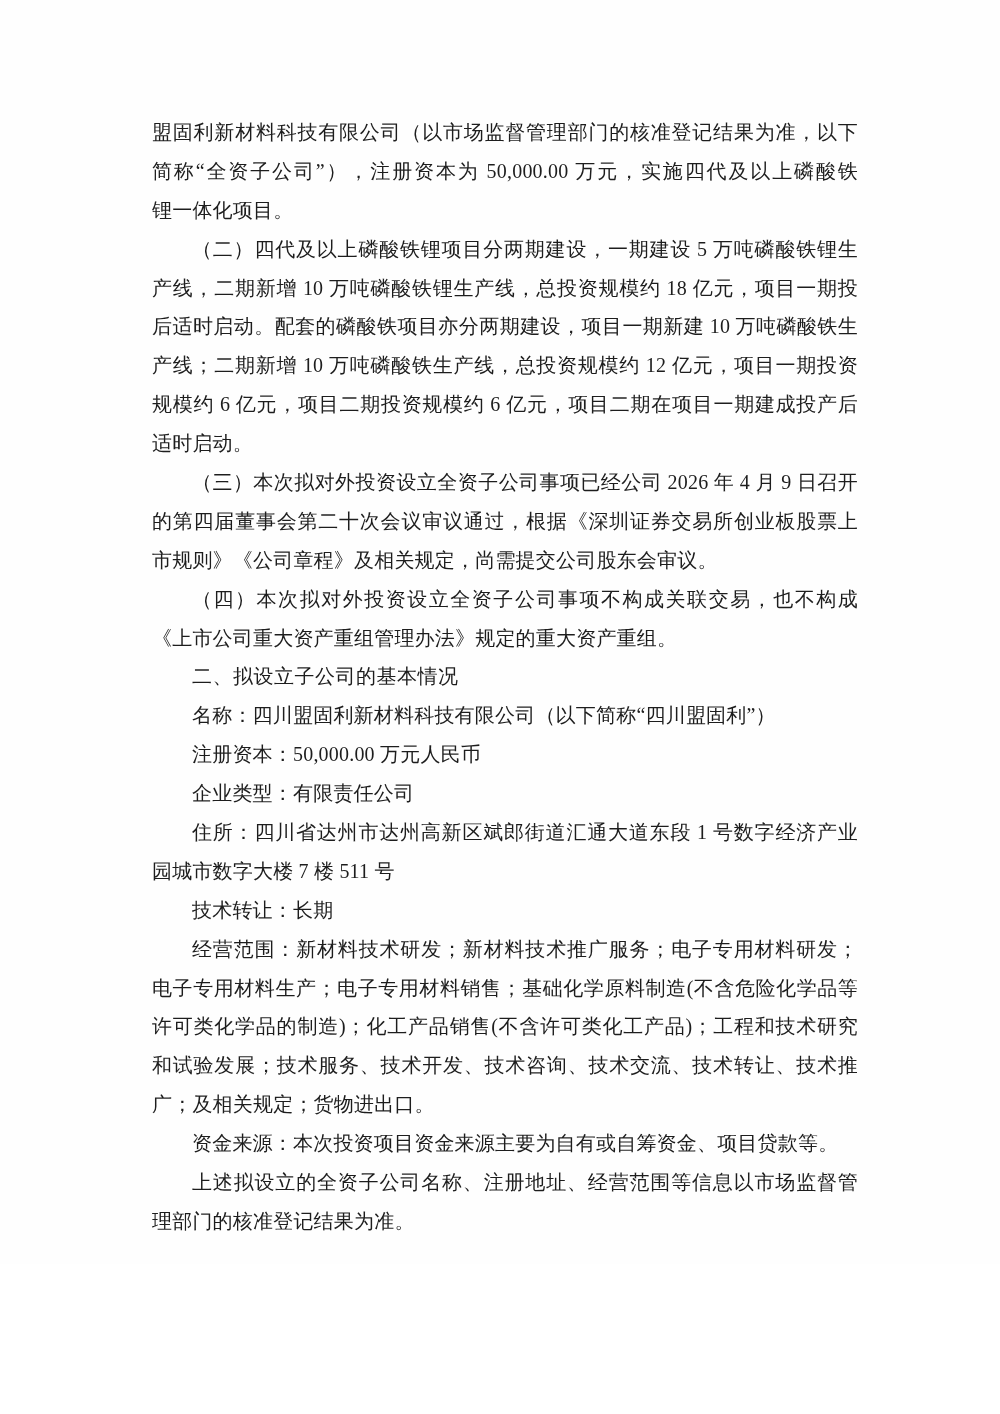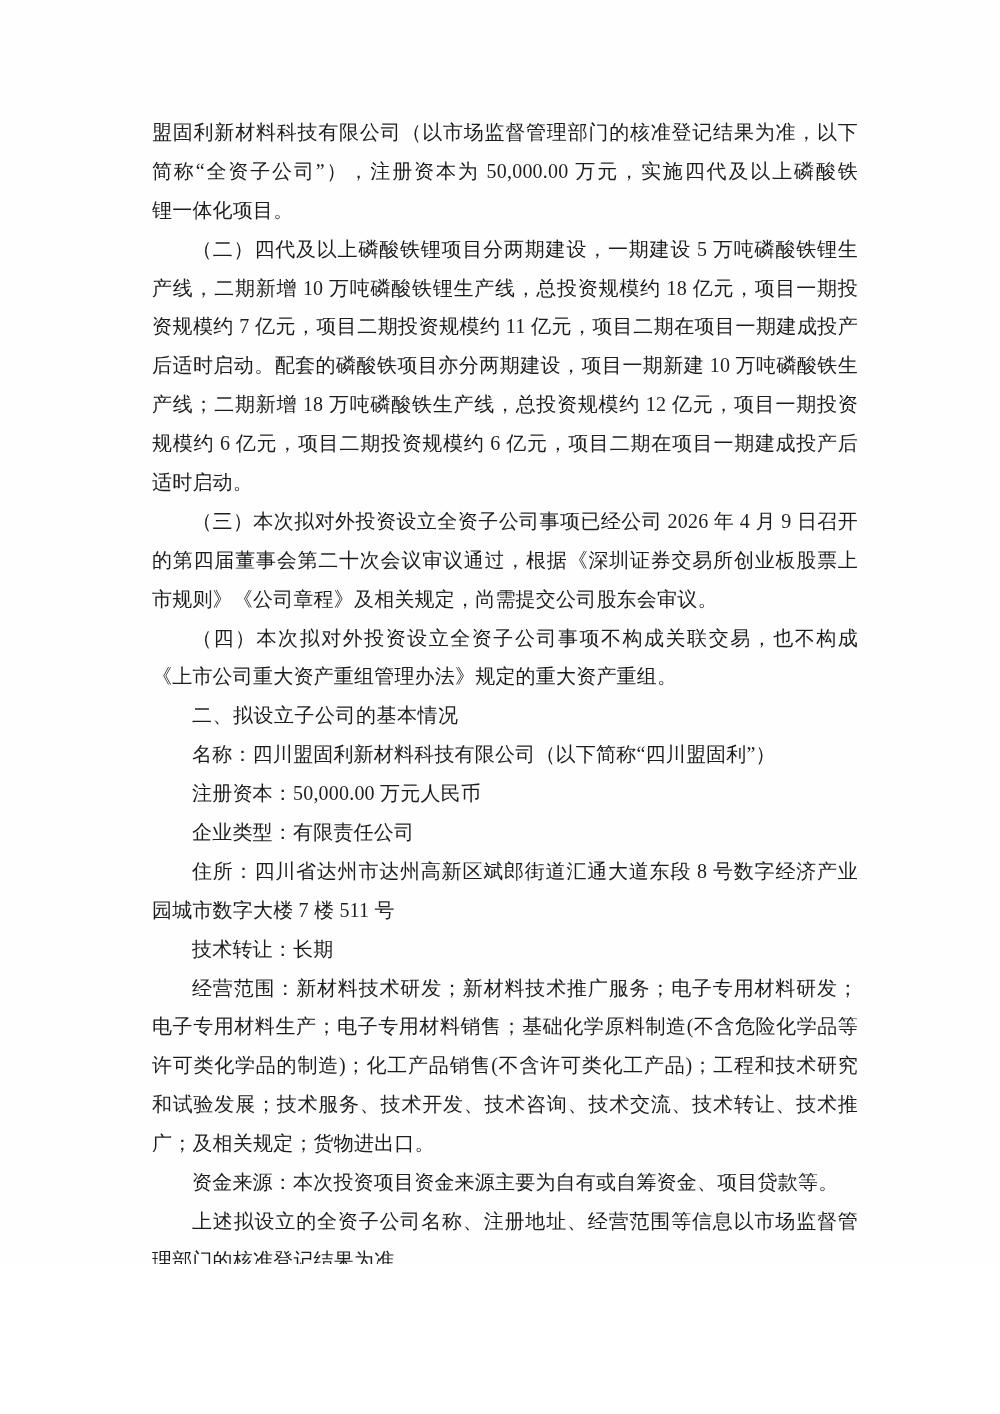--- a/index.html
+++ b/index.html
@@ -54,23 +54,22 @@
 <div class="page" style="background: rgb(254, 254, 254); color: rgb(29, 29, 29);">
   <div class="content">
       <div class="block">
         <div class="line fill">盟固利新材料科技有限公司（以市场监督管理部门的核准登记结果为准，以下</div>
         <div class="line fill">简称“全资子公司”），注册资本为 50,000.00 万元，实施四代及以上磷酸铁</div>
         <div class="line">锂一体化项目。</div>
       </div>
       <div class="block">
         <div class="line indent fill">（二）四代及以上磷酸铁锂项目分两期建设，一期建设 5 万吨磷酸铁锂生</div>
         <div class="line fill">产线，二期新增 10 万吨磷酸铁锂生产线，总投资规模约 18 亿元，项目一期投</div>
-        <div class="line fill">资规模约 7 亿元，项目二期投资规模约 11 亿元，项目二期在项目一期建成投产</div>
         <div class="line fill">后适时启动。配套的磷酸铁项目亦分两期建设，项目一期新建 10 万吨磷酸铁生</div>
-        <div class="line fill">产线；二期新增 18 万吨磷酸铁生产线，总投资规模约 12 亿元，项目一期投资</div>
+        <div class="line fill">产线；二期新增 10 万吨磷酸铁生产线，总投资规模约 12 亿元，项目一期投资</div>
         <div class="line fill">规模约 6 亿元，项目二期投资规模约 6 亿元，项目二期在项目一期建成投产后</div>
         <div class="line">适时启动。</div>
       </div>
       <div class="block">
         <div class="line indent fill">（三）本次拟对外投资设立全资子公司事项已经公司 2026 年 4 月 9 日召开</div>
         <div class="line fill">的第四届董事会第二十次会议审议通过，根据《深圳证券交易所创业板股票上</div>
         <div class="line">市规则》《公司章程》及相关规定，尚需提交公司股东会审议。</div>
       </div>
       <div class="block">
         <div class="line indent fill">（四）本次拟对外投资设立全资子公司事项不构成关联交易，也不构成</div>
@@ -82,21 +81,21 @@
       <div class="block">
         <div class="line indent">名称：四川盟固利新材料科技有限公司（以下简称“四川盟固利”）</div>
       </div>
       <div class="block">
         <div class="line indent">注册资本：50,000.00 万元人民币</div>
       </div>
       <div class="block">
         <div class="line indent">企业类型：有限责任公司</div>
       </div>
       <div class="block">
-        <div class="line indent fill">住所：四川省达州市达州高新区斌郎街道汇通大道东段 8 号数字经济产业</div>
+        <div class="line indent fill">住所：四川省达州市达州高新区斌郎街道汇通大道东段 1 号数字经济产业</div>
         <div class="line">园城市数字大楼 7 楼 511 号</div>
       </div>
       <div class="block">
         <div class="line indent">技术转让：长期</div>
       </div>
       <div class="block">
         <div class="line indent fill">经营范围：新材料技术研发；新材料技术推广服务；电子专用材料研发；</div>
         <div class="line fill">电子专用材料生产；电子专用材料销售；基础化学原料制造(不含危险化学品等</div>
         <div class="line fill">许可类化学品的制造)；化工产品销售(不含许可类化工产品)；工程和技术研究</div>
         <div class="line fill">和试验发展；技术服务、技术开发、技术咨询、技术交流、技术转让、技术推</div>

